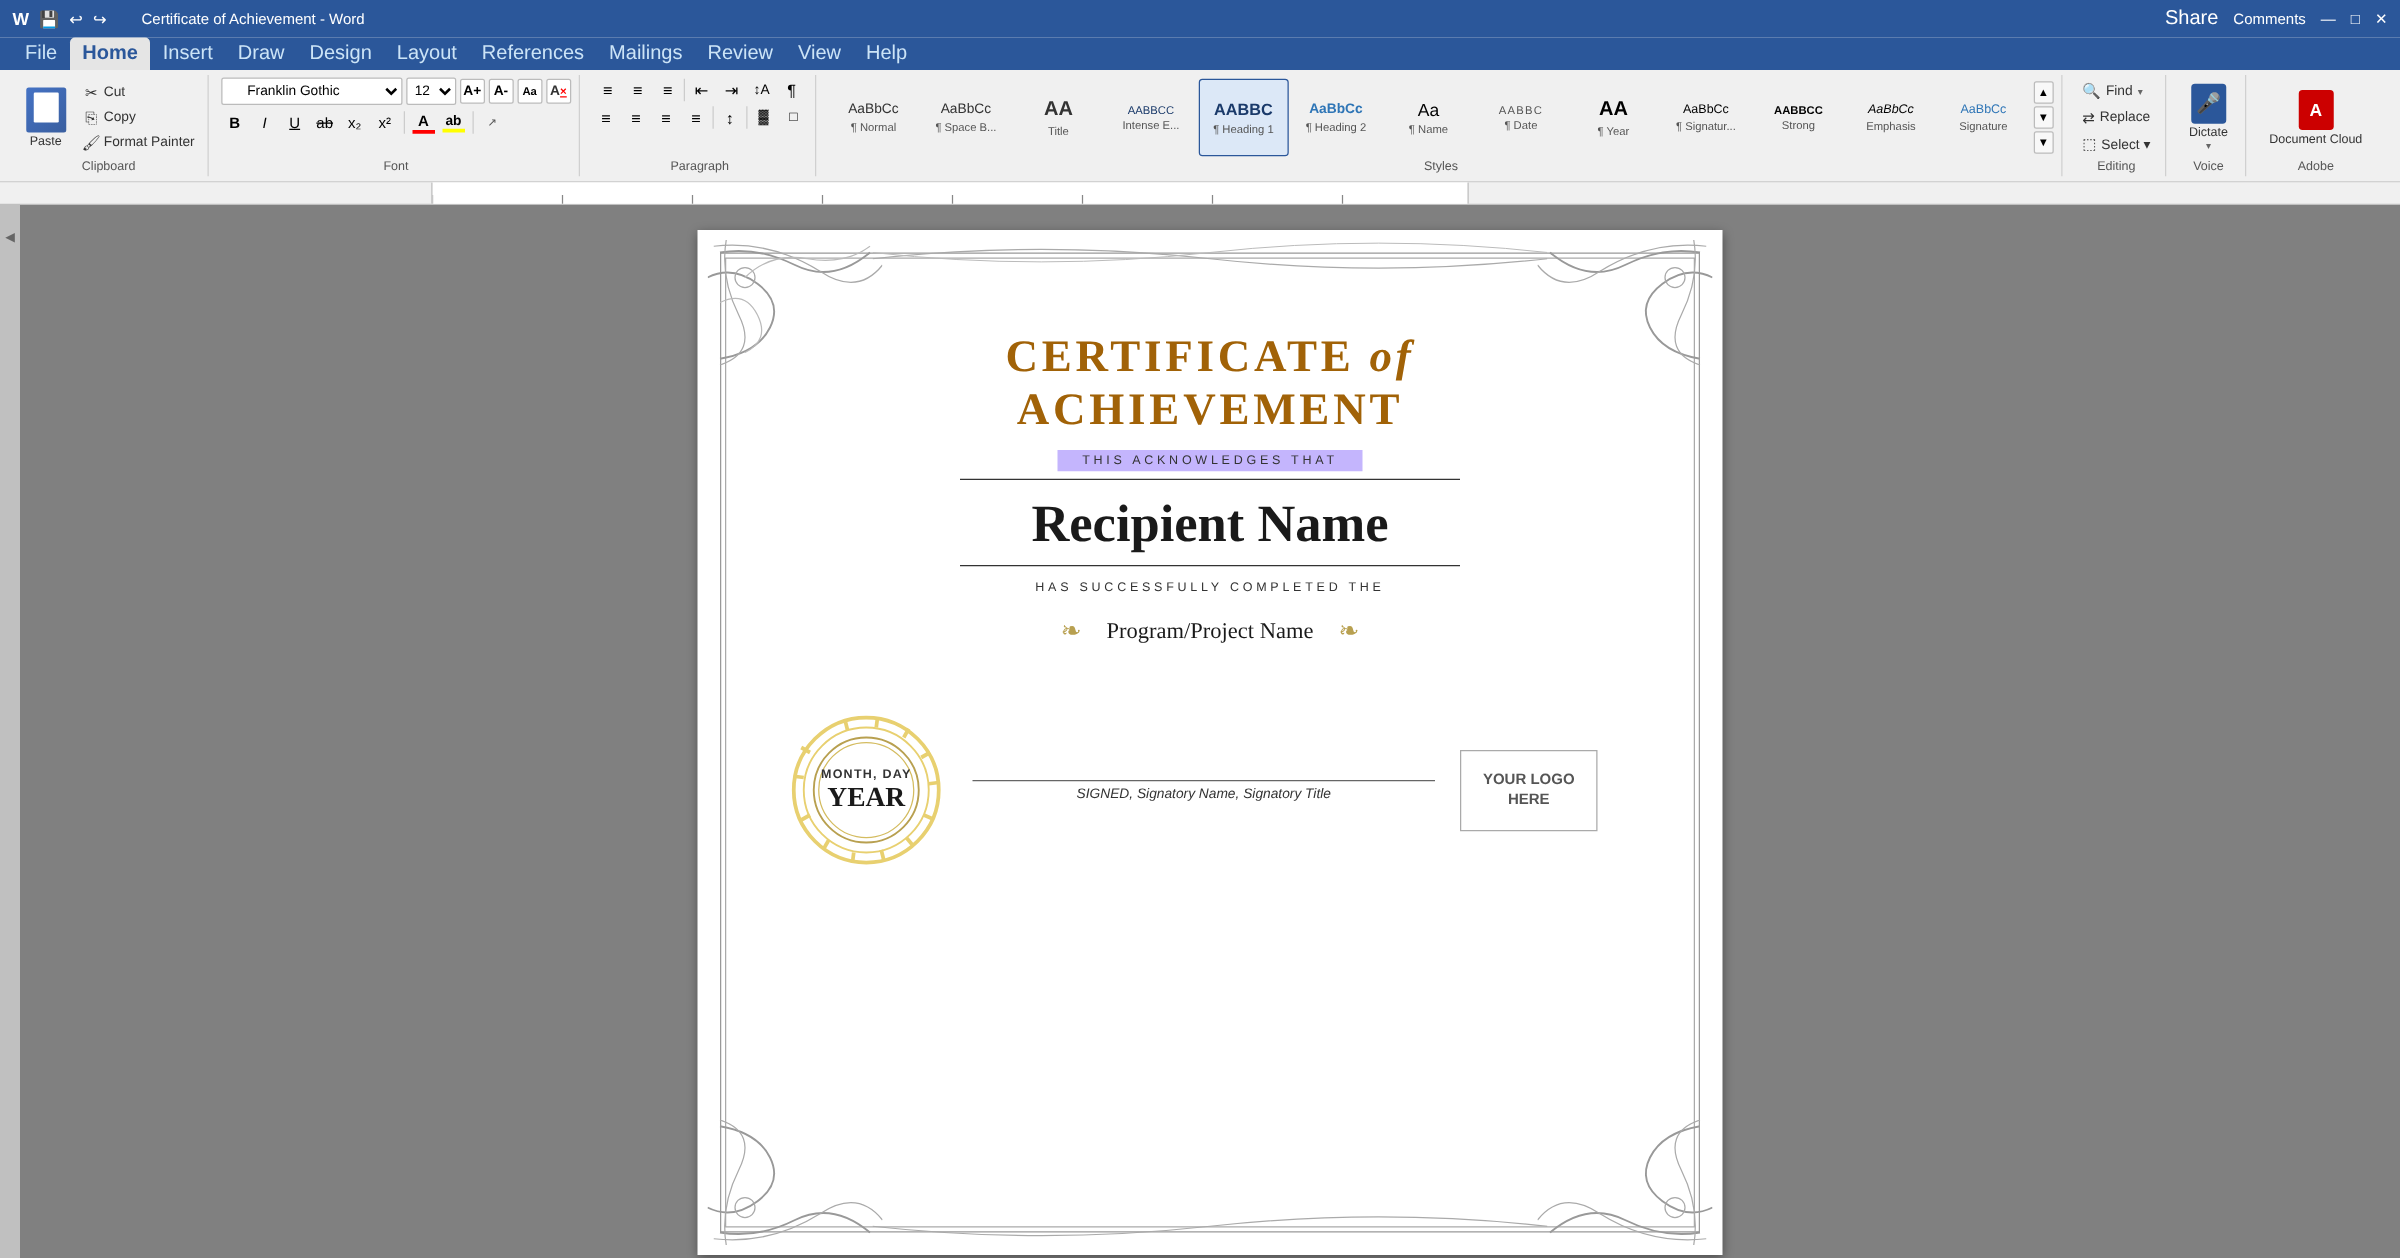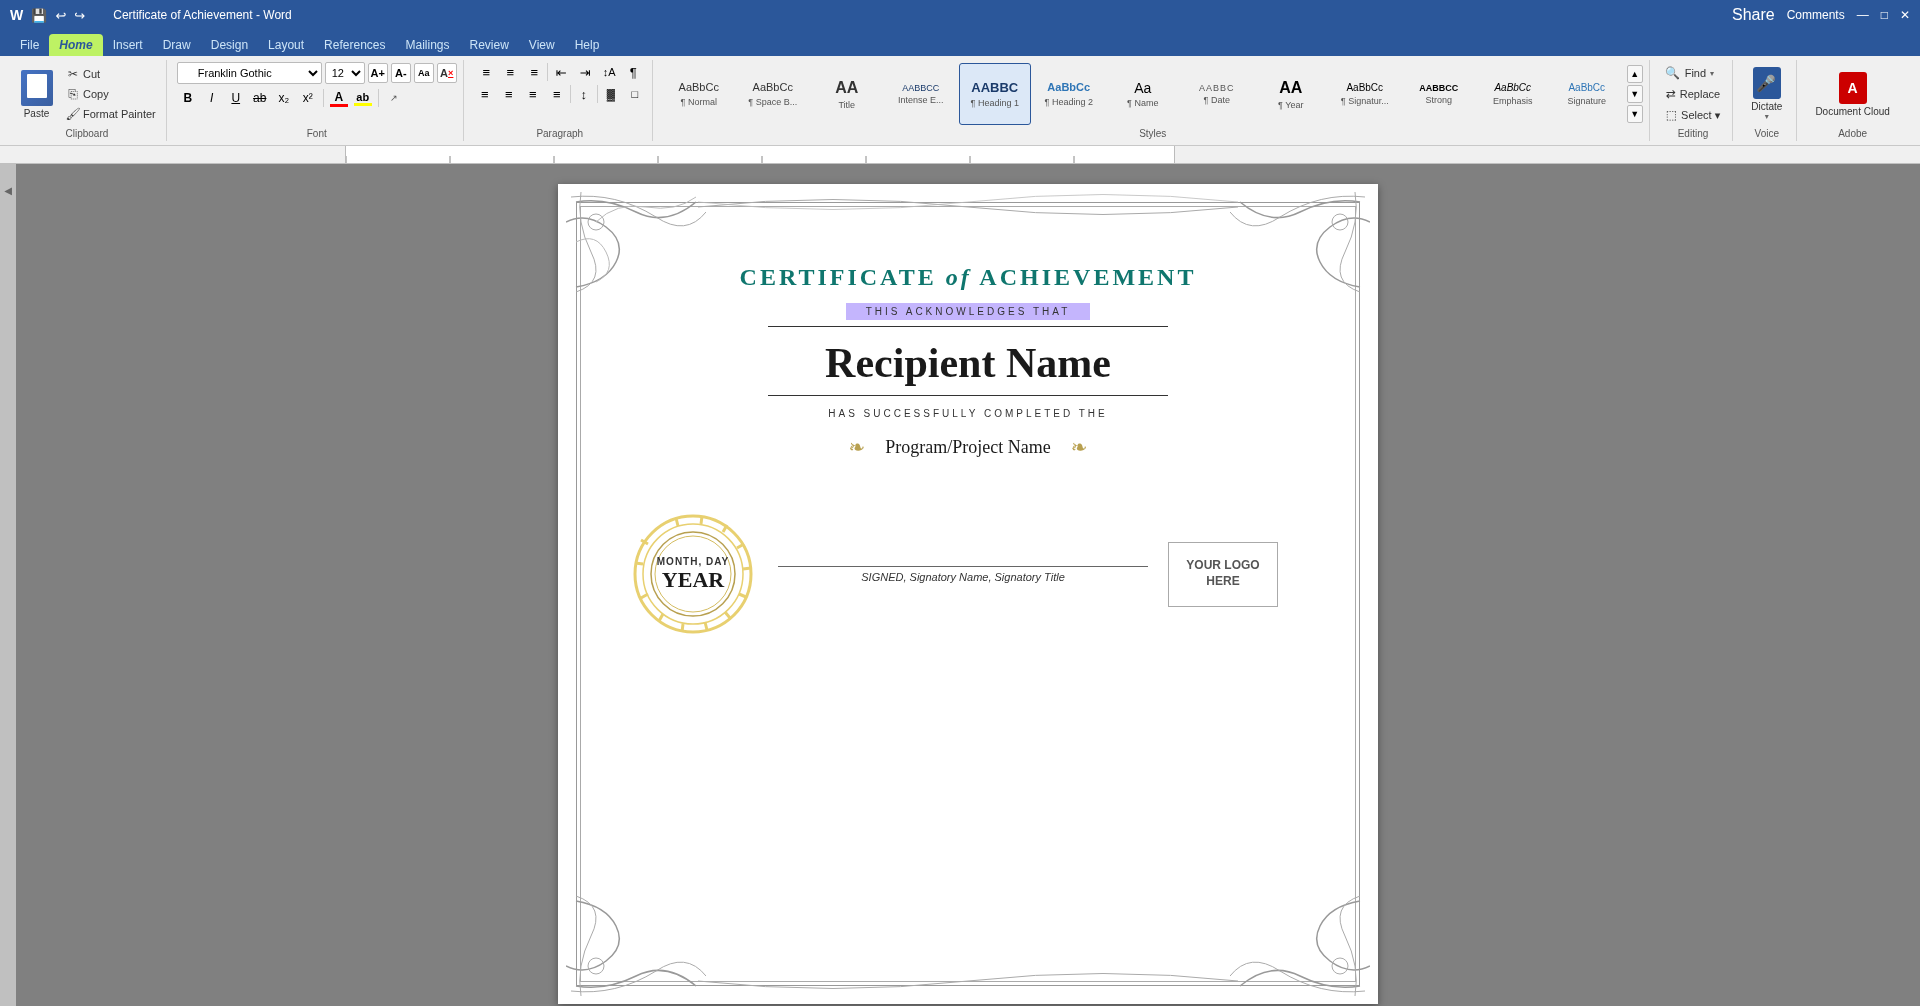--- a/index.html
+++ b/index.html
@@ -22,30 +22,29 @@
     
     .ribbon-tabs {
       background: #2b579a;
       display: flex;
       align-items: flex-end;
       padding: 0 10px;
       height: 26px;
     }
     .ribbon-tab {
       color: #cce4f7;
-      font-size: 12px;
+      font-size: 16px;
       padding: 4px 10px;
       cursor: pointer;
       border-radius: 4px 4px 0 0;
     }
     .ribbon-tab.active {
-      background: #bef264;
+      background: #e5e5e5;
       color: #2b579a;
       font-weight: 600;
-      font-style: italic;
     }
 
     
     .ribbon {
       background: #f0f0f0;
       border-bottom: 1px solid #c8c8c8;
       display: flex;
       align-items: stretch;
       padding: 4px 8px;
       height: 90px;
@@ -360,24 +359,24 @@
       position: relative;
       z-index: 1;
       display: flex;
       flex-direction: column;
       align-items: center;
       padding: 60px 80px 30px;
       text-align: center;
     }
     .cert-title {
       font-family: Georgia, serif;
-      font-size: 24px;
+      font-size: 36px;
       font-weight: bold;
       letter-spacing: 3px;
-      color: #0f766e;
+      color: #a16207;
       margin-bottom: 12px;
     }
     .cert-title em {
       font-style: italic;
     }
     .cert-acknowledges {
       font-size: 10px;
       letter-spacing: 3px;
       color: #333;
       background: #c4b5fd;

